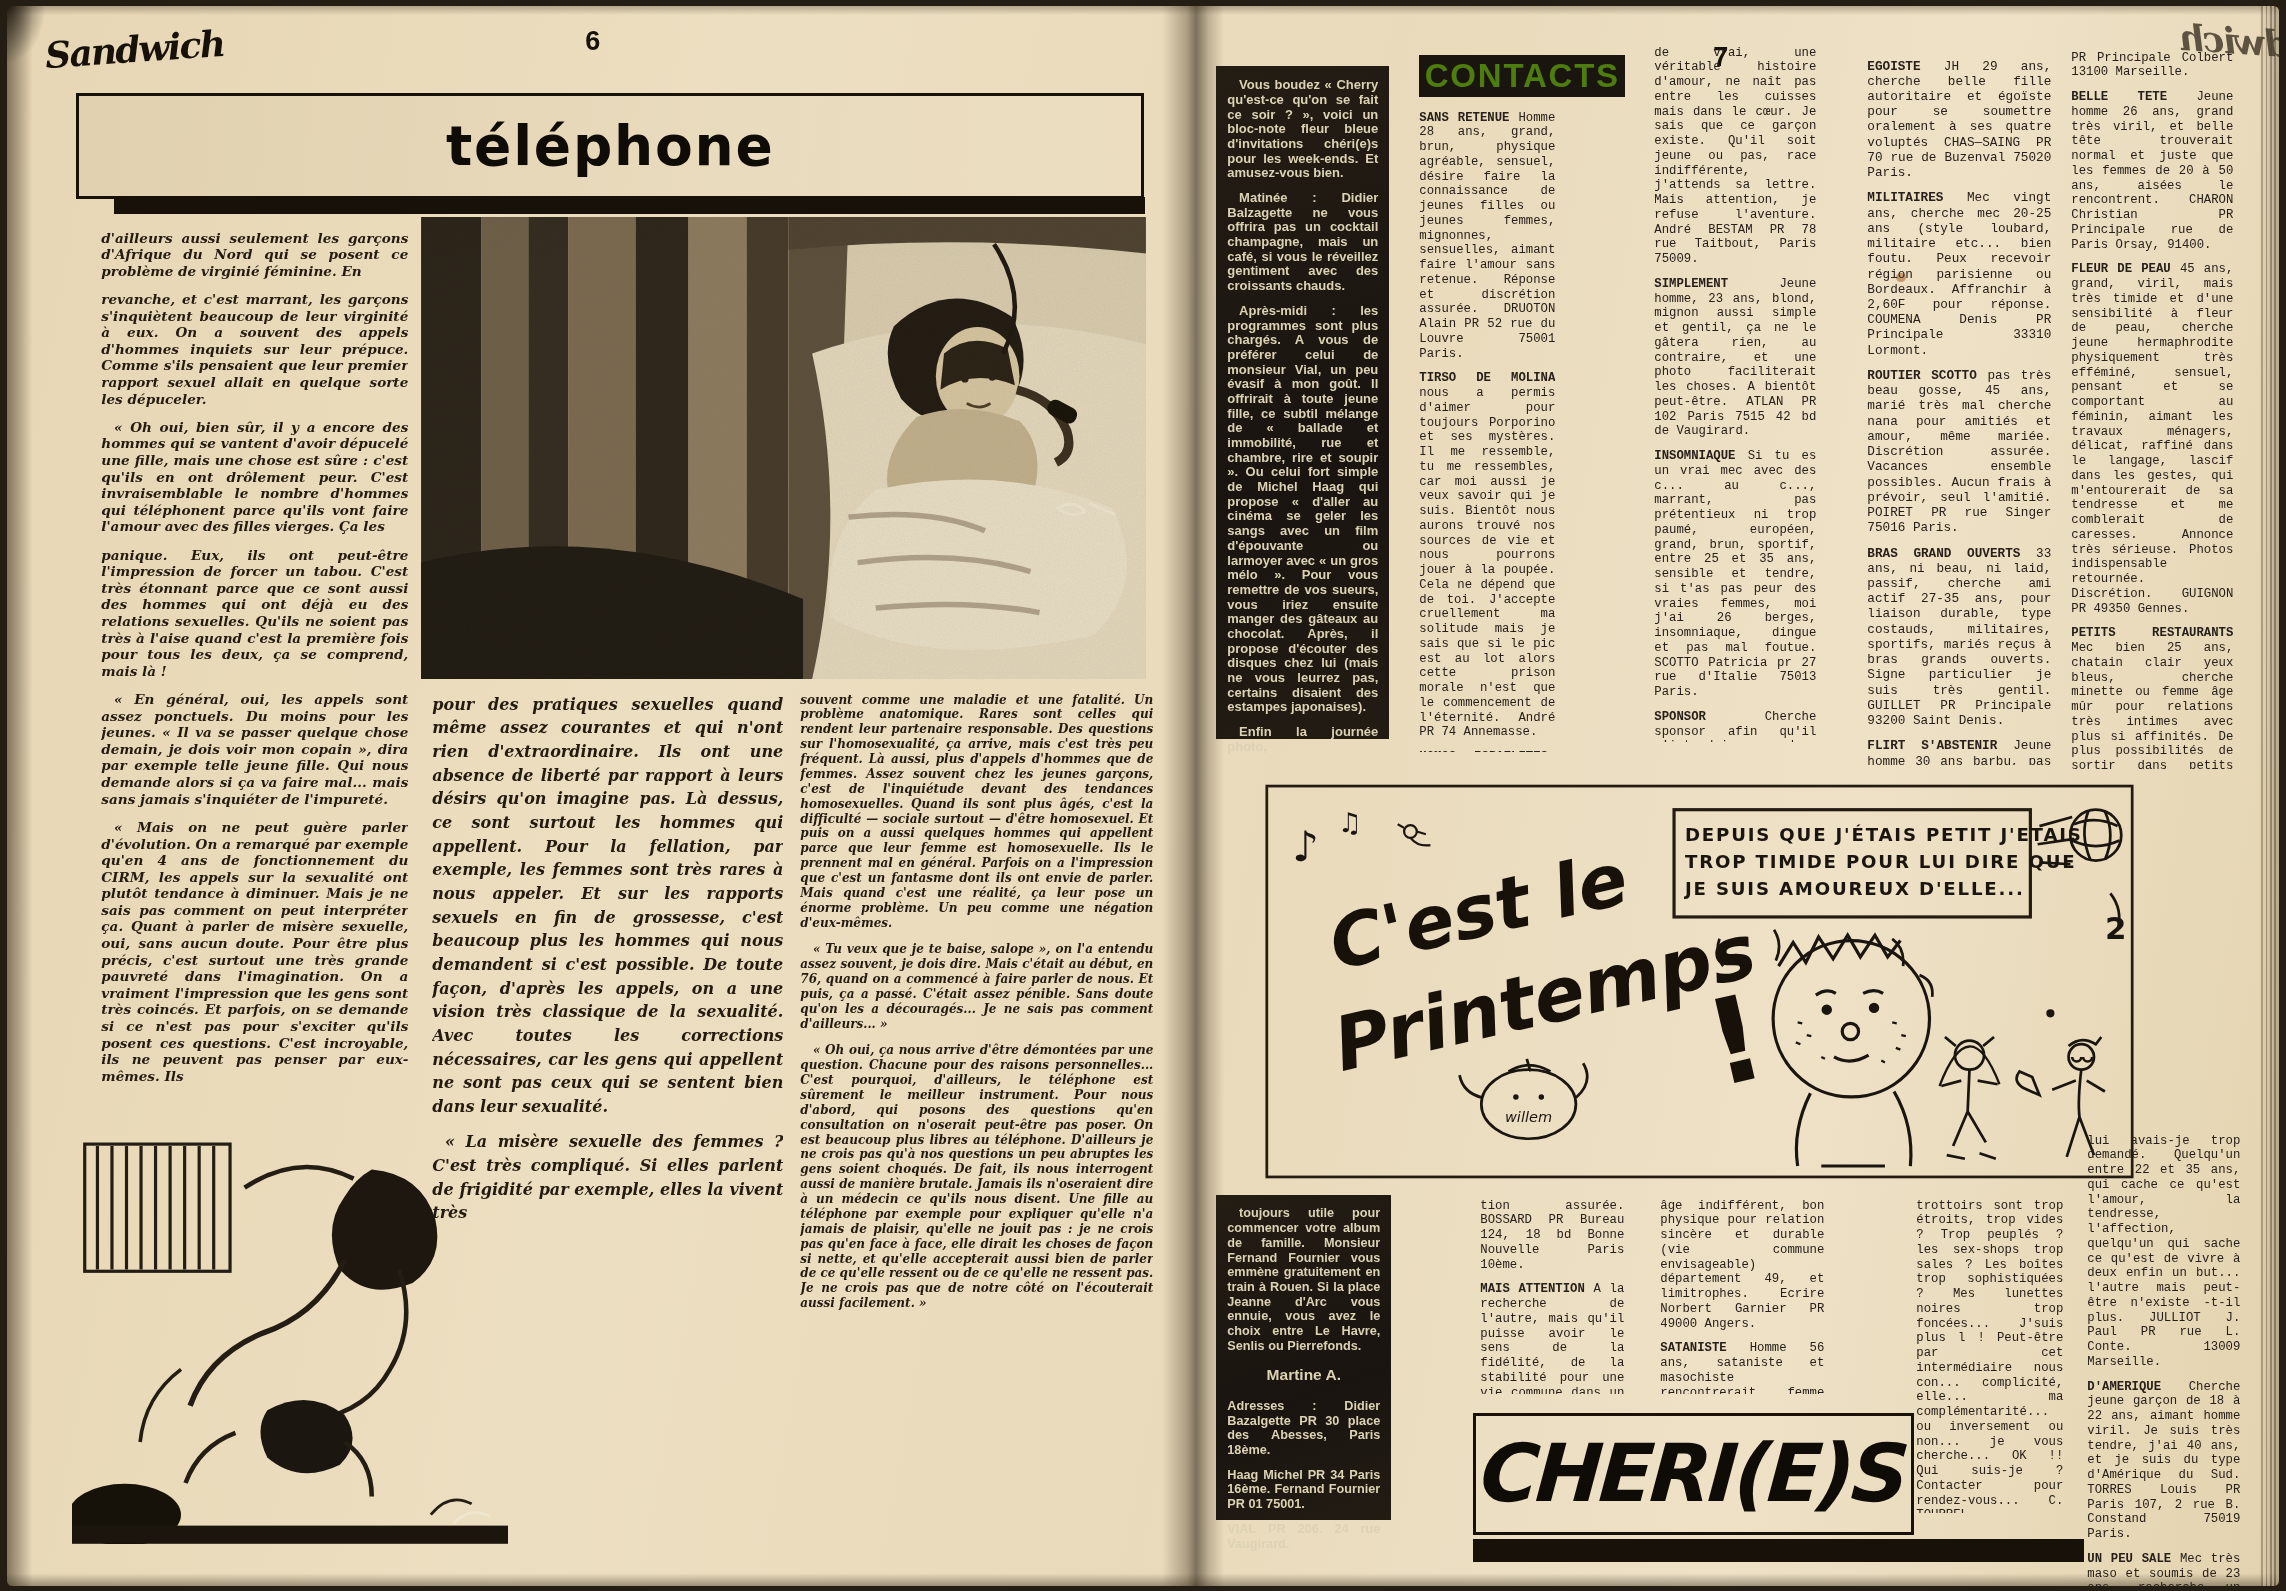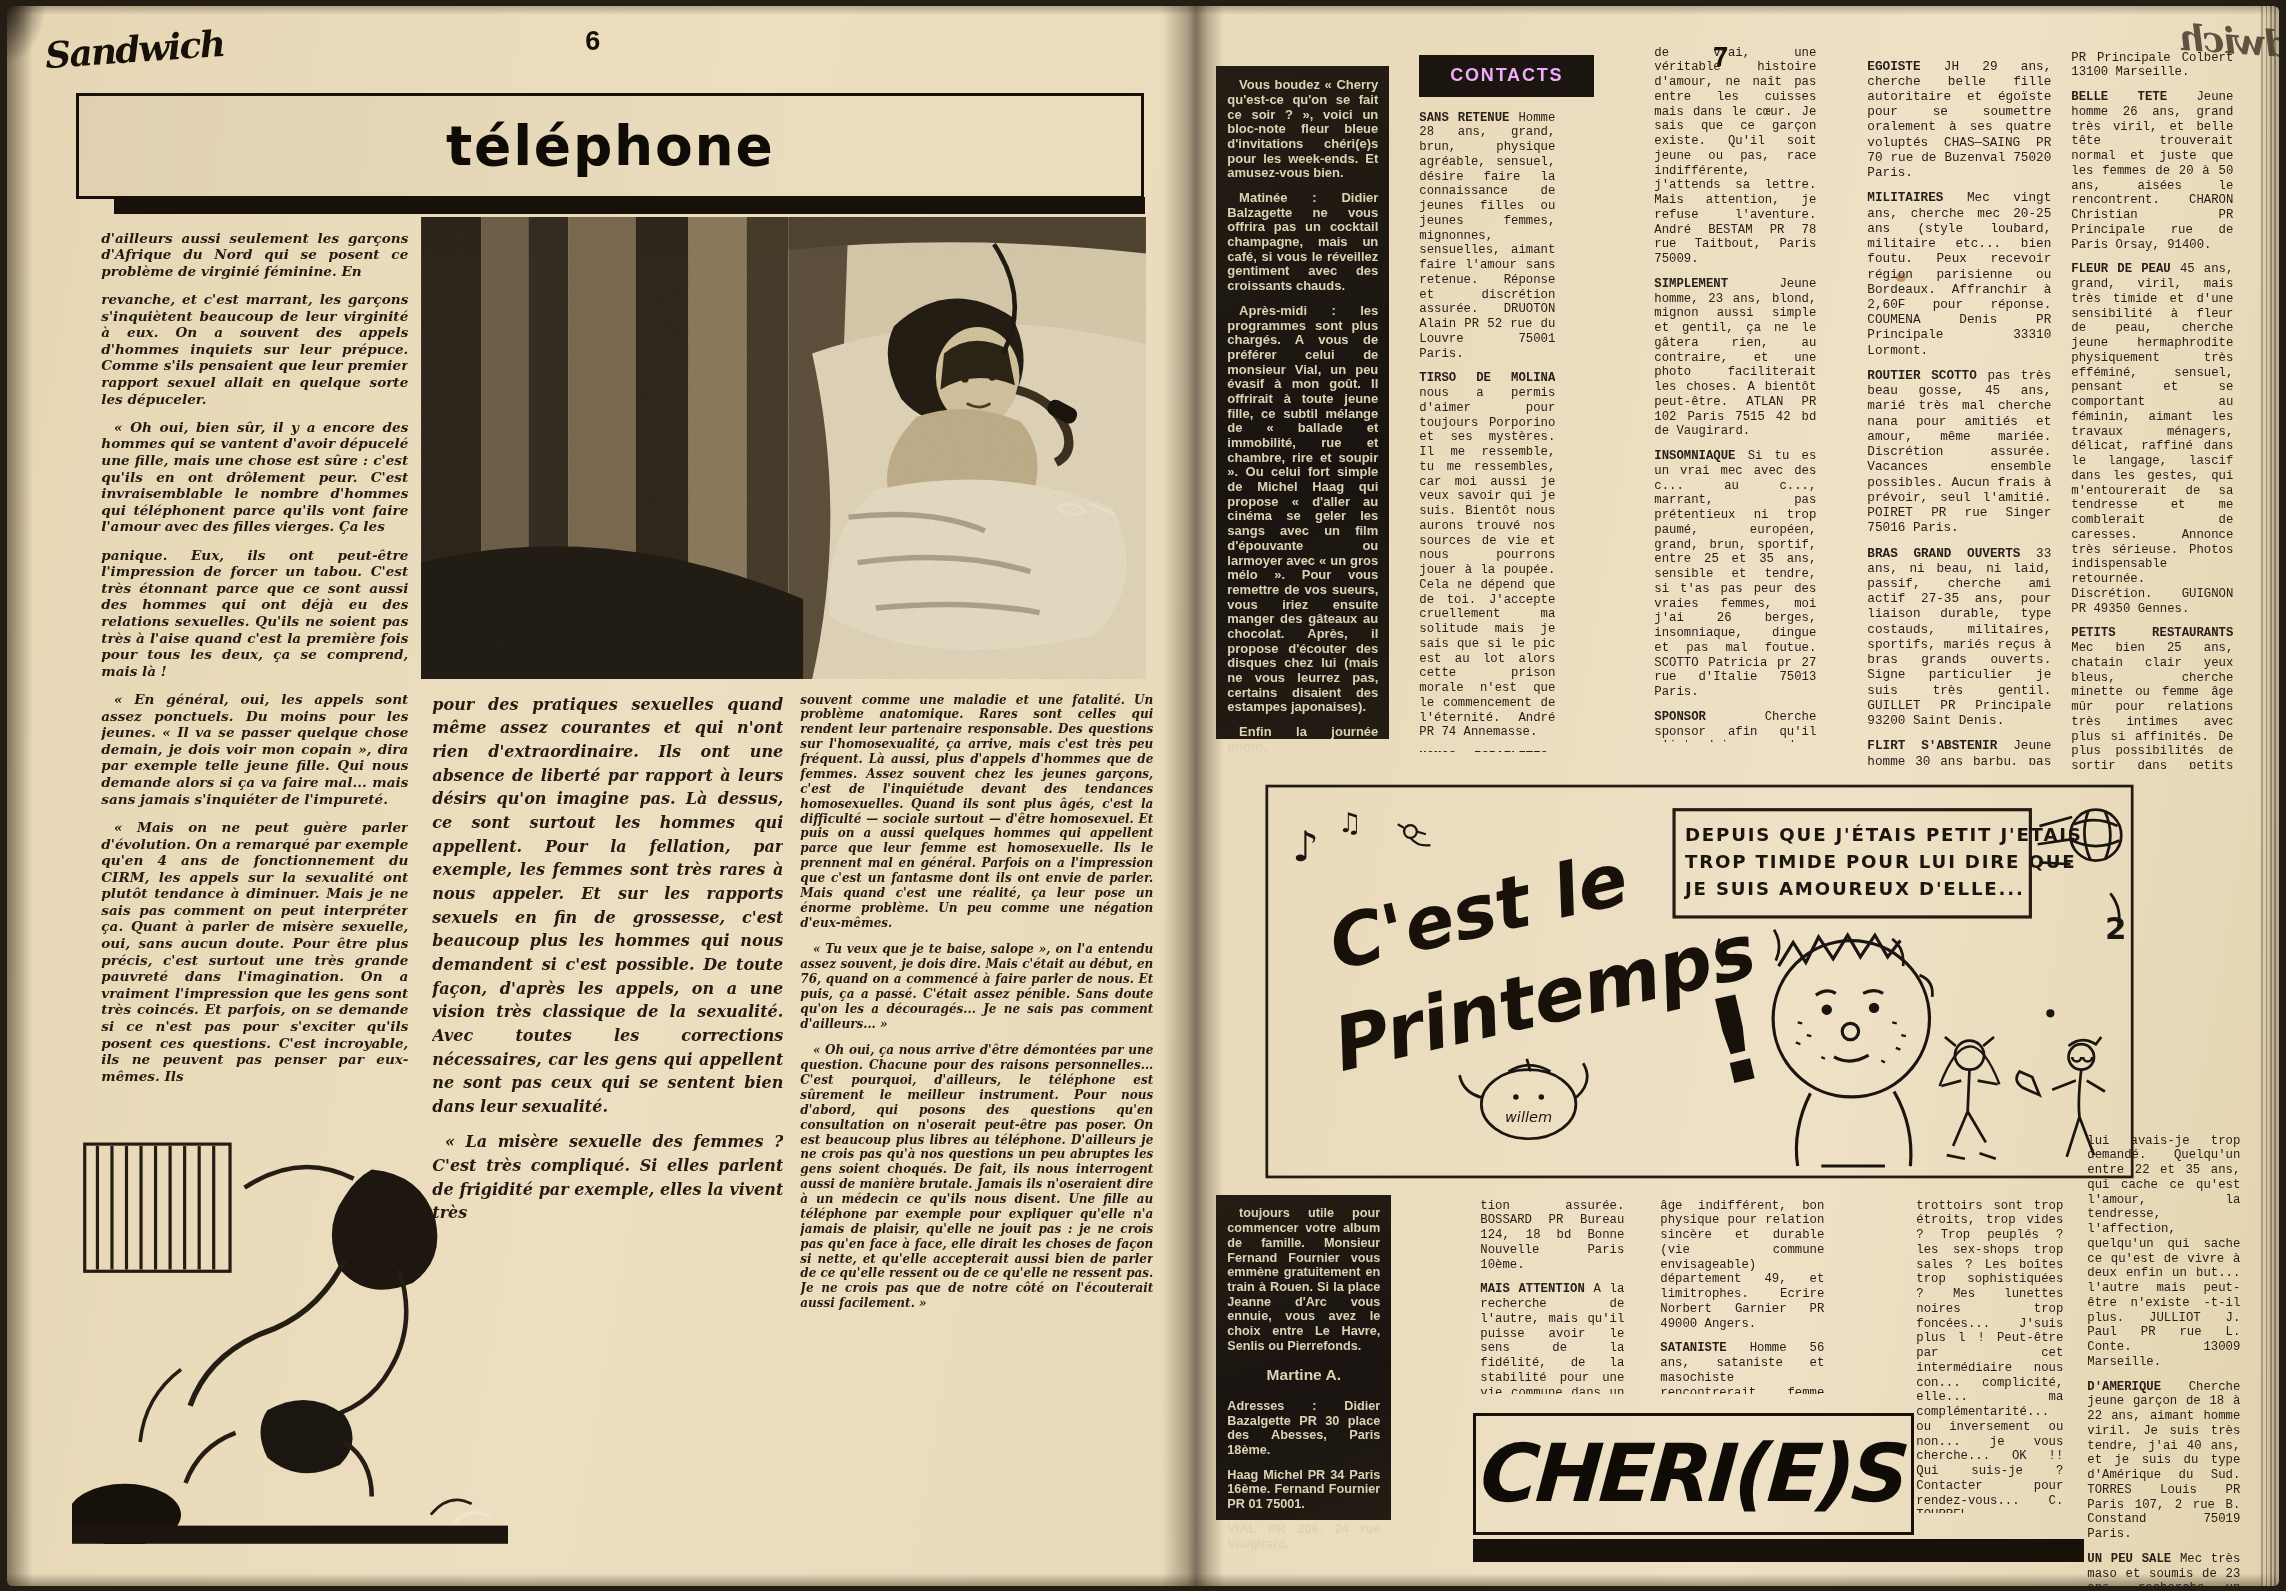--- a/index.html
+++ b/index.html
@@ -37,23 +37,23 @@
   .serifcol p.noind{text-indent:0;}
   #col1{left:94px;top:224px;width:307px;height:902px;font-size:13.6px;line-height:1.22;}
   #col2{left:425px;top:687px;width:351px;height:862px;font-size:16px;line-height:1.48;}
   #col3{left:793px;top:687px;width:353px;height:862px;font-size:12px;line-height:1.24;}
   
   .blackbox{background:linear-gradient(160deg,#241d14,#191410 60%,#221c13);color:#ddd2b4;
             text-align:justify;font-weight:700;}
   .blackbox p{margin:0 0 10px 0;text-indent:11.8px;}
   #invite-box{left:1209px;top:60px;width:173px;height:673px;padding:12.7px 11px;box-sizing:border-box;
               font-size:13px;line-height:1.13;}
-  #contacts-bar{left:1412px;top:49px;width:175px;height:42px;background:#1b1510;color:#f0abfc;
+  #contacts-bar{left:1412px;top:49px;width:206px;height:42px;background:#1b1510;color:#4d7c0f;
                 display:flex;align-items:center;justify-content:center;font-weight:700;
-                font-size:18px;letter-spacing:1.8px;}
+                font-size:33px;letter-spacing:1.8px;}
   .sans-col{color:#27201a;text-align:justify;font-size:12.3px;line-height:1.2;overflow:hidden;}
   .sans-col .ad{margin:0 0 10px 0;font-family:Liberation Mono, monospace;}
   .sans-col b{font-weight:700;}
   #colA{left:1412px;top:105px;width:136px;height:641px;}
   #colB{left:1647px;top:40px;width:162px;height:696px;}
   #colC{left:1860px;top:53px;width:184px;height:706px;font-size:12.7px;}
   #colD{left:2064px;top:45px;width:162px;height:718px;}
   #bottom-box{left:1209px;top:1189px;width:175px;height:325px;padding:11.8px 11px;box-sizing:border-box;
               font-size:12.7px;line-height:1.16;}
   #bottom-box .sig{text-align:center;text-indent:0;margin:12.7px 0 14.5px 0;font-size:15.5px;}

